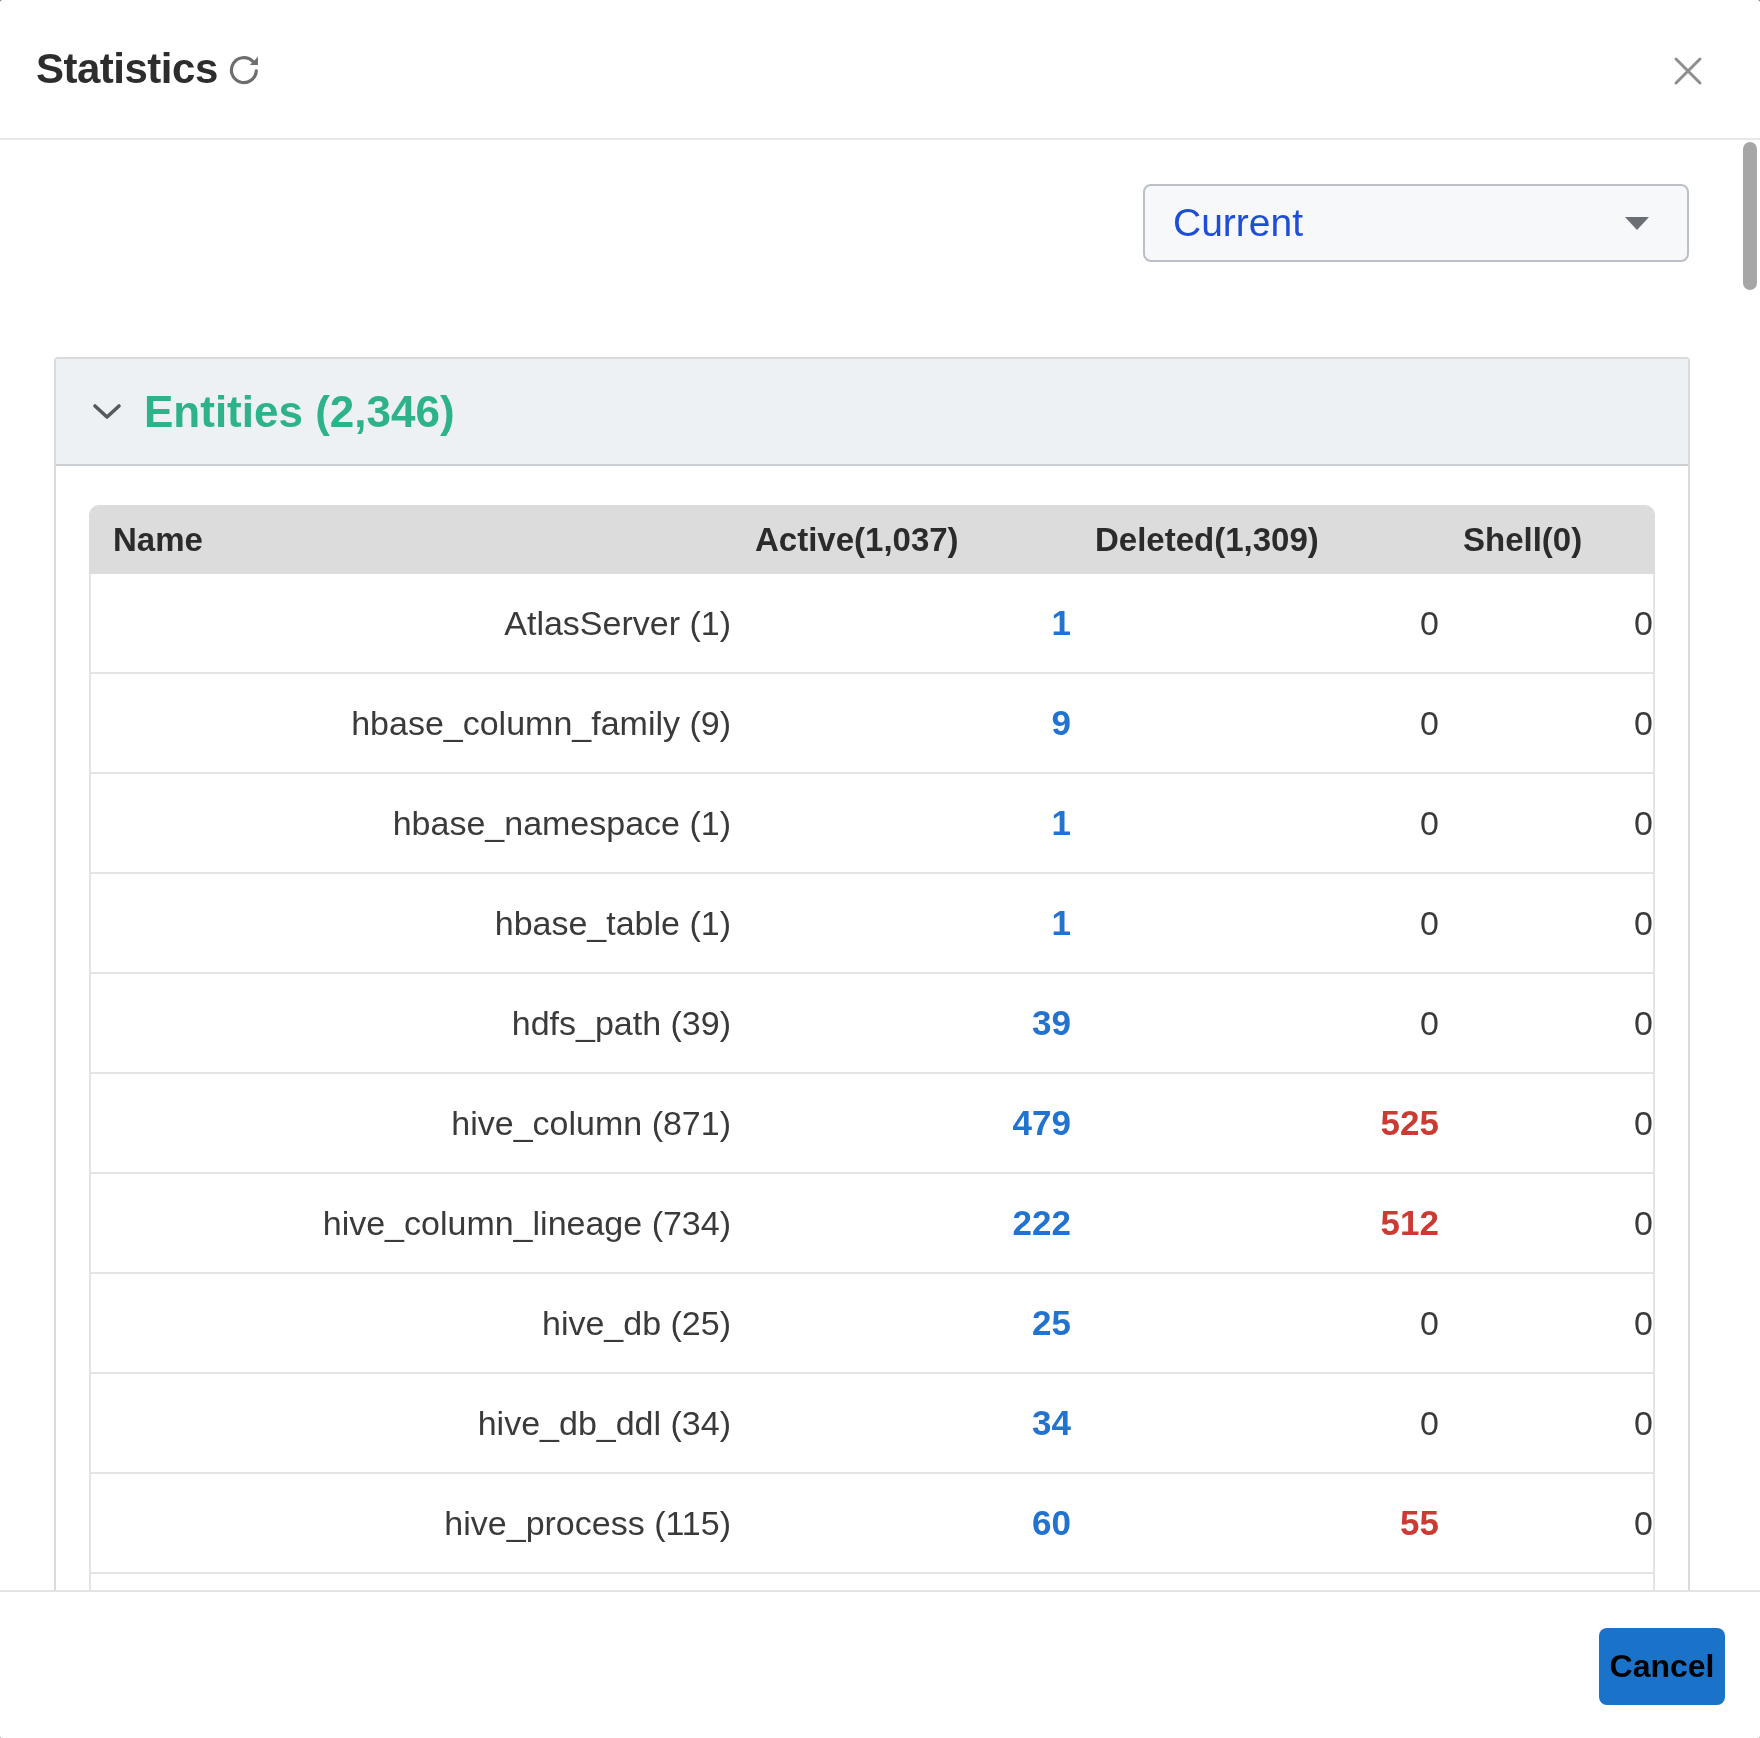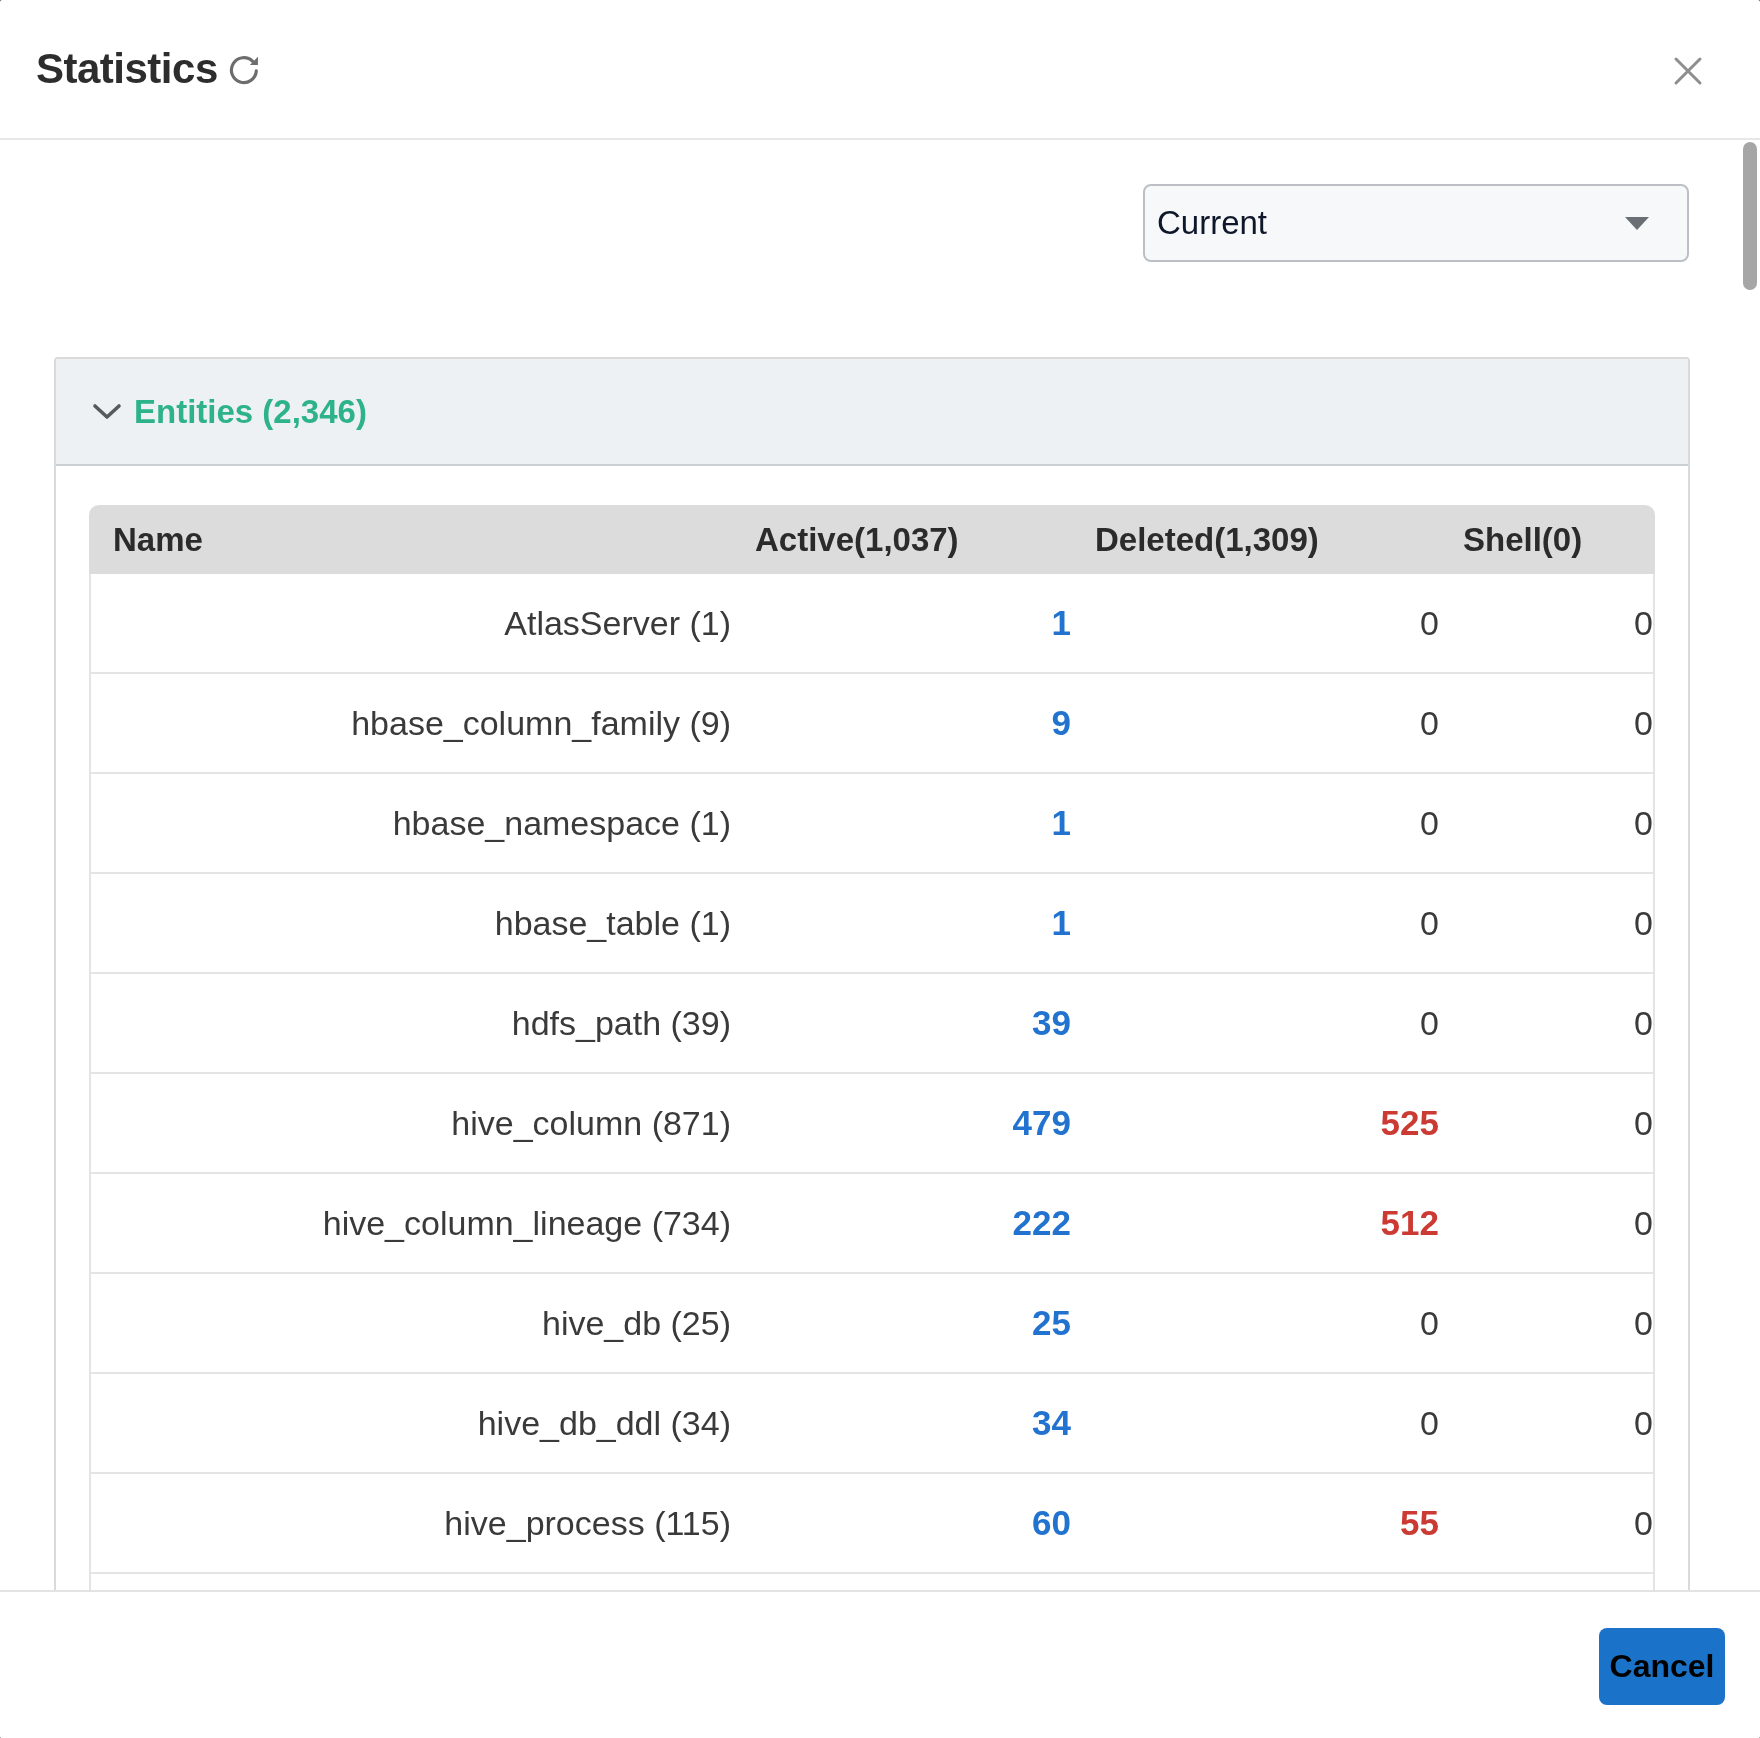--- a/index.html
+++ b/index.html
@@ -52,40 +52,40 @@
   .v-scrollbar{
     position:absolute;top:2px;right:3px;width:14px;height:148px;
     background:#a6a6a6;border-radius:7px;z-index:5;
   }
   .time-select{
     position:absolute;top:44px;right:71px;width:546px;height:78px;
     background:#f7f8fa;border:2px solid #bcc0c6;border-radius:8px;
     display:flex;align-items:center;cursor:pointer;
   }
   .time-select-label{
-    padding-left:12px;font-size:33px;color:#0f172a;flex:1;
+    padding-left:28px;font-size:39px;color:#1d4ed8;flex:1;
   }
   .caret-down{
     width:0;height:0;margin-right:38px;
     border-left:12px solid transparent;border-right:12px solid transparent;
     border-top:13px solid #6a6f75;
   }
   
   .panel{
     position:absolute;left:54px;top:217px;width:1636px;height:1234px;
     border:2px solid #dadada;border-bottom:none;
     border-radius:4px 4px 0 0;background:#fff;
   }
   .panel-heading{
     height:107px;background:#eef1f3;border-bottom:2px solid #c9cfd3;
     display:flex;align-items:center;cursor:pointer;
   }
   .chev{margin-left:36px;width:30px;height:18px;display:block;}
   .panel-title{
-    margin-left:12px;font-size:33px;font-weight:600;color:var(--accent-green);text-align:center;
+    margin-left:22px;font-size:44px;font-weight:600;color:var(--accent-green);text-align:center;
   }
   .panel-body{padding:39px 0 0 33px;}
   
   table.stats{
     width:1566px;table-layout:fixed;border-collapse:separate;border-spacing:0;
   }
   table.stats th{
     height:69px;background:#dcdcdc;text-align:left;vertical-align:middle;
     font-size:33px;font-weight:700;color:#2b2b2b;padding:0 0 0 24px;
   }

